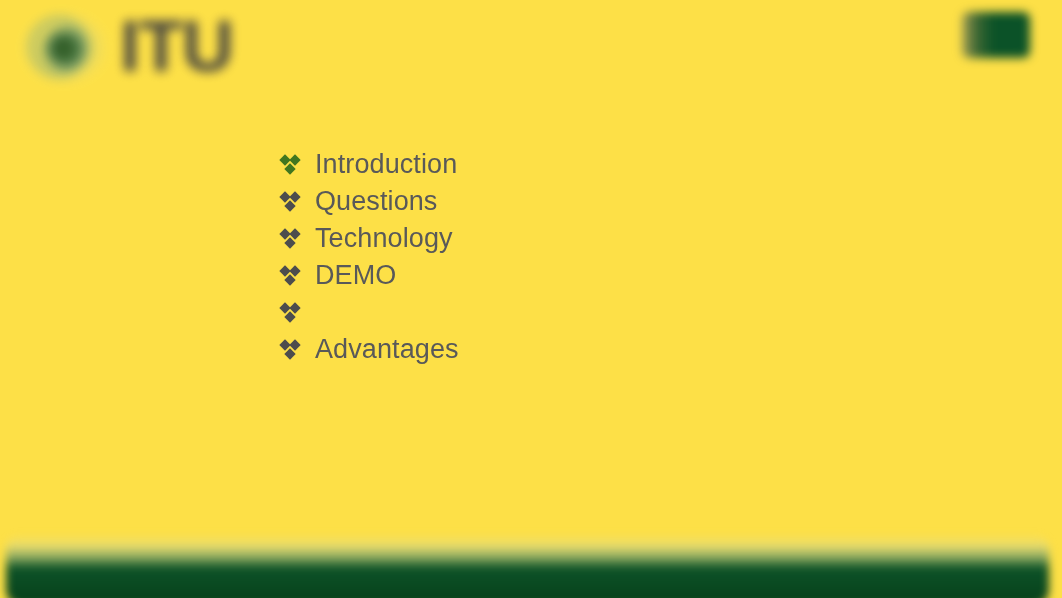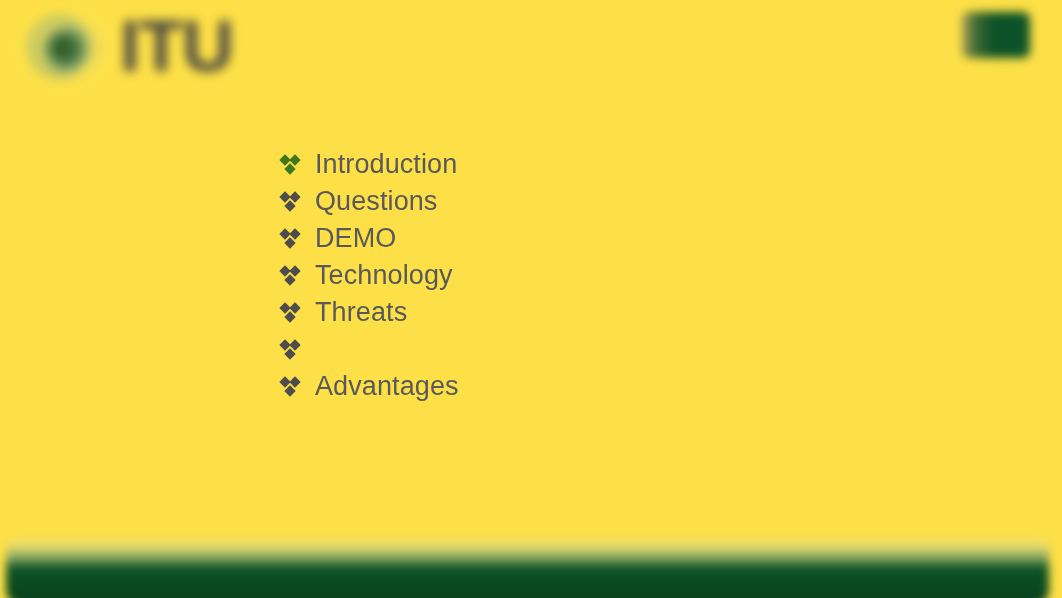--- a/index.html
+++ b/index.html
@@ -201,48 +201,36 @@
     <div class="bullet-row">
       <span class="bullet-mark">
         <svg width="26" height="26" viewBox="0 0 26 26" aria-hidden="true">
           <g fill="#4d4d4d">
             <rect x="4" y="4" width="8" height="8" transform="rotate(45 8 8)"></rect>
             <rect x="14" y="4" width="8" height="8" transform="rotate(45 18 8)"></rect>
             <rect x="9" y="13" width="8" height="8" transform="rotate(45 13 17)"></rect>
           </g>
         </svg>
       </span>
+      <span class="bullet-text">Technology</span>
+    </div>
+
+    <div class="bullet-row">
+      <span class="bullet-mark">
+        <svg width="26" height="26" viewBox="0 0 26 26" aria-hidden="true">
+          <g fill="#4d4d4d">
+            <rect x="4" y="4" width="8" height="8" transform="rotate(45 8 8)"></rect>
+            <rect x="14" y="4" width="8" height="8" transform="rotate(45 18 8)"></rect>
+            <rect x="9" y="13" width="8" height="8" transform="rotate(45 13 17)"></rect>
+          </g>
+        </svg>
+      </span>
       <span class="bullet-text">DEMO</span>
     </div>
 
-    <div class="bullet-row">
-      <span class="bullet-mark">
-        <svg width="26" height="26" viewBox="0 0 26 26" aria-hidden="true">
-          <g fill="#4d4d4d">
-            <rect x="4" y="4" width="8" height="8" transform="rotate(45 8 8)"></rect>
-            <rect x="14" y="4" width="8" height="8" transform="rotate(45 18 8)"></rect>
-            <rect x="9" y="13" width="8" height="8" transform="rotate(45 13 17)"></rect>
-          </g>
-        </svg>
-      </span>
-      <span class="bullet-text">Technology</span>
-    </div>
-
-    <div class="bullet-row">
-      <span class="bullet-mark">
-        <svg width="26" height="26" viewBox="0 0 26 26" aria-hidden="true">
-          <g fill="#4d4d4d">
-            <rect x="4" y="4" width="8" height="8" transform="rotate(45 8 8)"></rect>
-            <rect x="14" y="4" width="8" height="8" transform="rotate(45 18 8)"></rect>
-            <rect x="9" y="13" width="8" height="8" transform="rotate(45 13 17)"></rect>
-          </g>
-        </svg>
-      </span>
-      <span class="bullet-text">Threats</span>
-    </div>
 
     <div class="bullet-row">
       <span class="bullet-mark">
         <svg width="26" height="26" viewBox="0 0 26 26" aria-hidden="true">
           <g fill="#4d4d4d">
             <rect x="4" y="4" width="8" height="8" transform="rotate(45 8 8)"></rect>
             <rect x="14" y="4" width="8" height="8" transform="rotate(45 18 8)"></rect>
             <rect x="9" y="13" width="8" height="8" transform="rotate(45 13 17)"></rect>
           </g>
         </svg>

